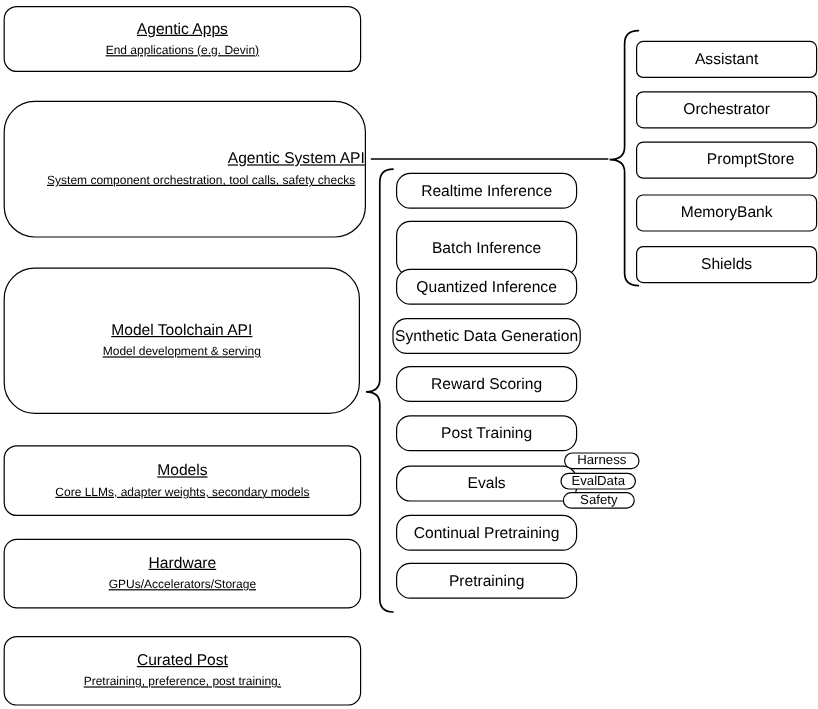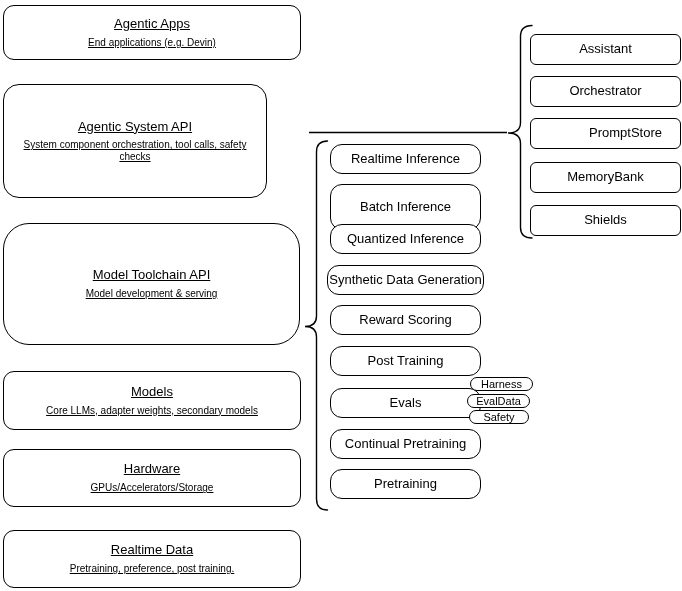--- a/index.html
+++ b/index.html
@@ -60,42 +60,42 @@
     <path d="M 309 132.5 L 507 132.5" stroke="#000000" stroke-width="1.4" fill="none"></path>
     <path d="M 327.5 141 Q 316.5 141 316.5 152 L 316.5 316 Q 316.5 326.5 305 326.5 Q 316.5 326.5 316.5 337 L 316.5 499 Q 316.5 510 327.5 510" stroke="#000000" stroke-width="1.4" fill="none" stroke-linecap="round"></path>
     <path d="M 532 25.5 Q 520.5 25.5 520.5 36.5 L 520.5 122.5 Q 520.5 133 508 133 Q 520.5 133 520.5 143.5 L 520.5 227.5 Q 520.5 238 532 238" stroke="#000000" stroke-width="1.4" fill="none" stroke-linecap="round"></path>
   </svg>
 
   <div class="node" style="left:3px; top:5px; width:298px; height:55px; border-radius:11px;">
     <div class="title">Agentic Apps</div>
     <div class="subtitle">End applications (e.g. Devin)</div>
   </div>
 
-  <div class="node" style="left:3px; top:84px; width:264px; height:114px; border-radius:16px;">
+  <div class="node" style="left:3px; top:84px; width:302px; height:114px; border-radius:26px;align-items:flex-end;">
     <div class="title">Agentic System API</div>
     <div class="subtitle">System component orchestration, tool calls, safety checks</div>
   </div>
 
   <div class="node" style="left:3px; top:223px; width:297px; height:122px; border-radius:26px;">
     <div class="title">Model Toolchain API</div>
     <div class="subtitle">Model development &amp; serving</div>
   </div>
 
   <div class="node" style="left:3px; top:371px; width:298px; height:59px; border-radius:11px;">
     <div class="title">Models</div>
     <div class="subtitle">Core LLMs, adapter weights, secondary models</div>
   </div>
 
   <div class="node" style="left:3px; top:449px; width:298px; height:58px; border-radius:11px;">
     <div class="title">Hardware</div>
     <div class="subtitle">GPUs/Accelerators/Storage</div>
   </div>
 
   <div class="node" style="left:3px; top:530px; width:298px; height:58px; border-radius:11px;">
-    <div class="title">Realtime Data</div>
+    <div class="title">Curated Post</div>
     <div class="subtitle">Pretraining, preference, post training.</div>
   </div>
 
   <div class="node small" style="left:330px; top:144px; width:151px; height:30px;">Realtime Inference</div>
   <div class="node small" style="left:330px; top:184px; width:151px; height:46px;">Batch Inference</div>
   <div class="node small" style="left:330px; top:224px; width:151px; height:30px;">Quantized Inference</div>
   <div class="node small" style="left:327px; top:265px; width:157px; height:30px;">Synthetic Data Generation</div>
   <div class="node small" style="left:330px; top:305px; width:151px; height:30px;">Reward Scoring</div>
   <div class="node small" style="left:330px; top:346px; width:151px; height:30px;">Post Training</div>
   <div class="node small" style="left:330px; top:388px; width:151px; height:30px;">Evals</div>

